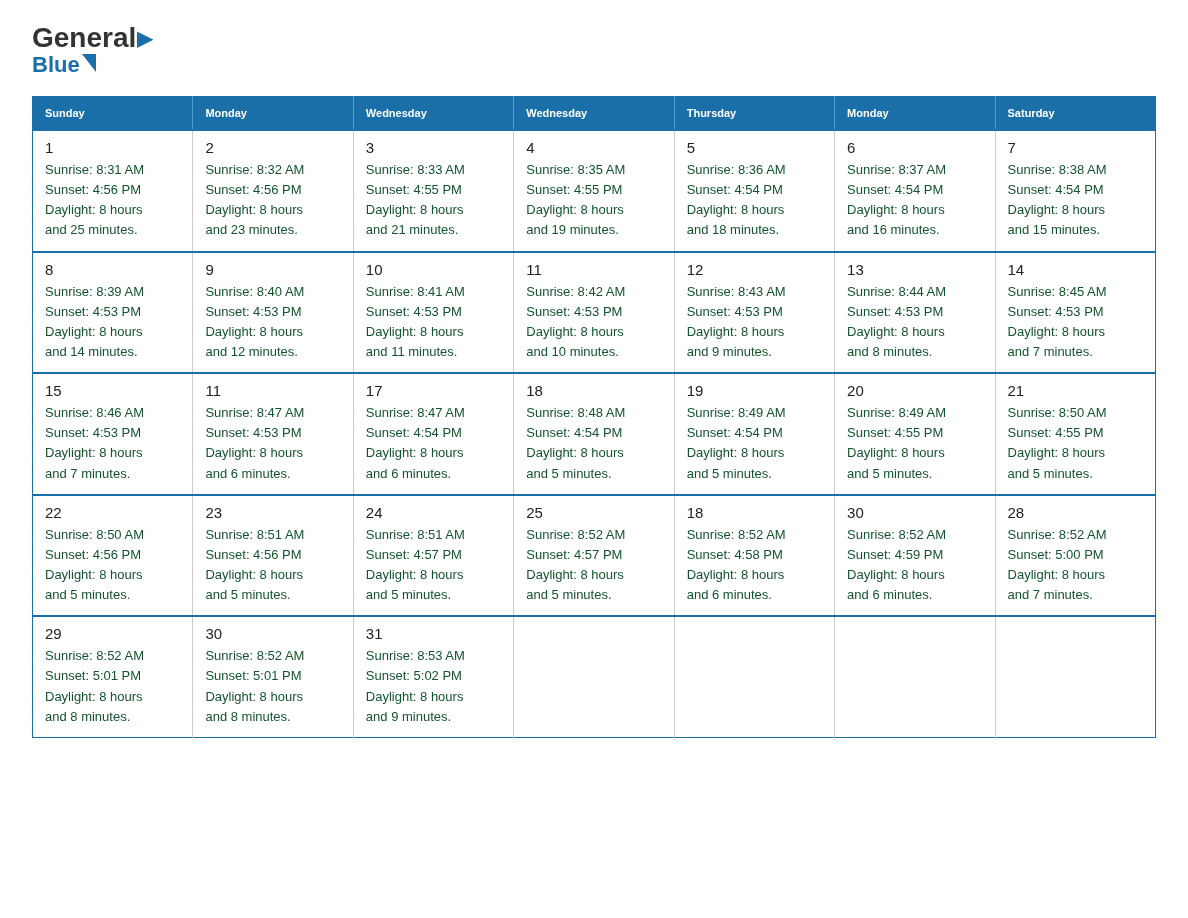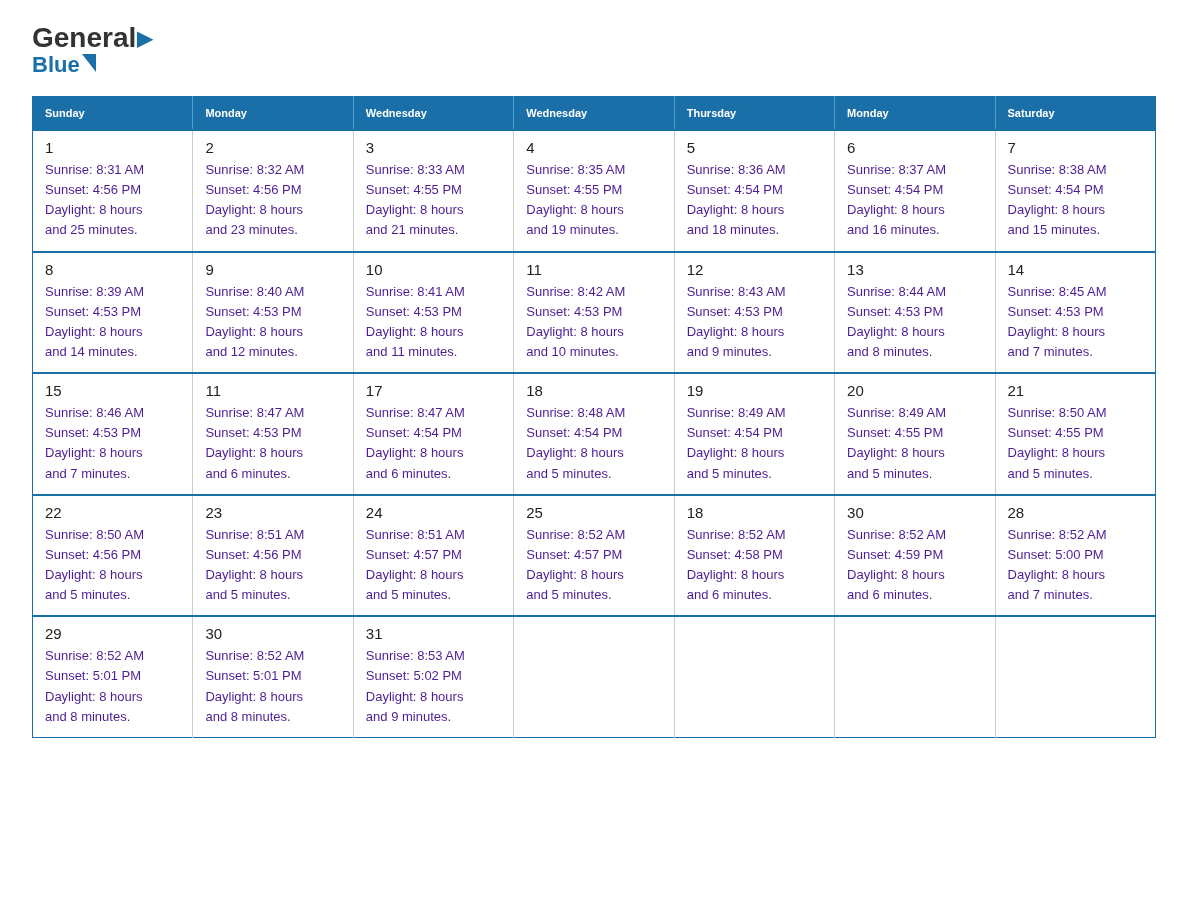--- a/index.html
+++ b/index.html
@@ -97,21 +97,21 @@
     }
     .day-num {
       font-size: 15px;
       font-weight: normal;
       color: #222;
       margin-bottom: 4px;
       display: block;
     }
     .day-info {
       font-size: 13px;
-      color: #4c1d95;
+      color: #14532d;
       line-height: 1.55;
     }
     .empty-cell {
       background: #fff;
     }
   </style>
 </head>
 <body>
 
 <div class="header">

